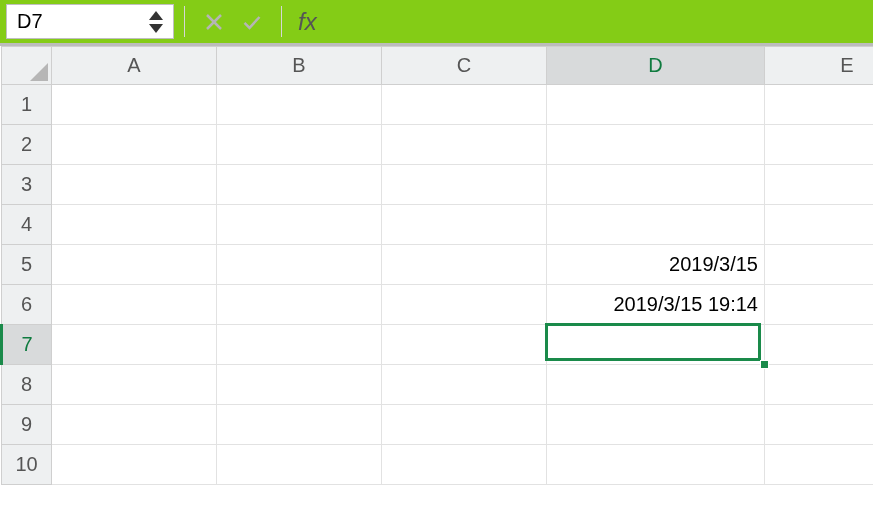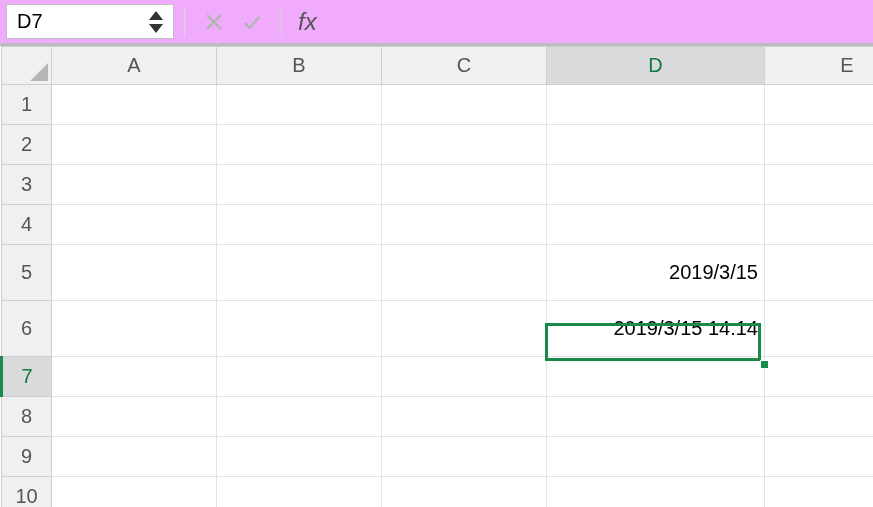--- a/index.html
+++ b/index.html
@@ -10,21 +10,21 @@
     font-size: 20px;
     color: #000;
     background: #fff;
     overflow: hidden;
   }
   .formula-bar {
     display: flex;
     align-items: stretch;
     height: 46px;
     border-bottom: 3px solid #bcbcbc;
-    background: #f0abfc;
+    background: #84cc16;
   }
   .name-box-wrap {
     width: 168px;
     display: flex;
     align-items: center;
     border: 1px solid #bfbfbf;
     margin: 4px 0 4px 6px;
     background: #fff;
     position: relative;
   }
@@ -126,21 +126,21 @@
     text-align: center;
   }
   th.row-head.active {
     background: #d8dadb;
     color: #0f7b3f;
     border-left: 3px solid #1a8a4a;
   }
   td.cell {
     border: 1px solid #e2e2e2;
     height: 40px;
-    padding: 16px 6px;
+    padding: 0 6px;
     text-align: right;
     font-size: 20px;
     vertical-align: middle;
     white-space: nowrap;
     background: #fff;
   }
   .col-w { width: 165px; }
 
   .selection {
     position: absolute;
@@ -242,21 +242,21 @@
           <td class="cell"></td>
           <td class="cell"></td>
           <td class="cell">2019/3/15</td>
           <td class="cell"></td>
         </tr>
       <tr>
           <th class="row-head">6</th>
           <td class="cell"></td>
           <td class="cell"></td>
           <td class="cell"></td>
-          <td class="cell">2019/3/15 14:14</td>
+          <td class="cell">2019/3/15 19:14</td>
           <td class="cell"></td>
         </tr>
       <tr>
           <th class="row-head active">7</th>
           <td class="cell"></td>
           <td class="cell"></td>
           <td class="cell"></td>
           <td class="cell" id="active-cell"></td>
           <td class="cell"></td>
         </tr>

